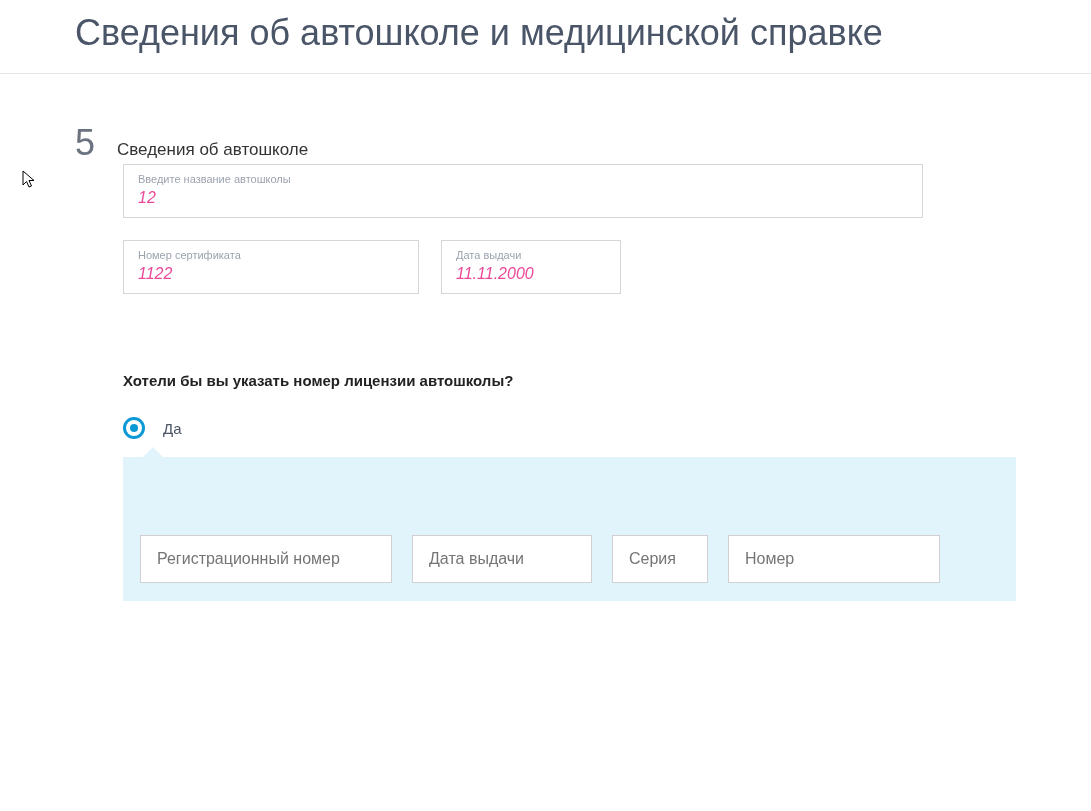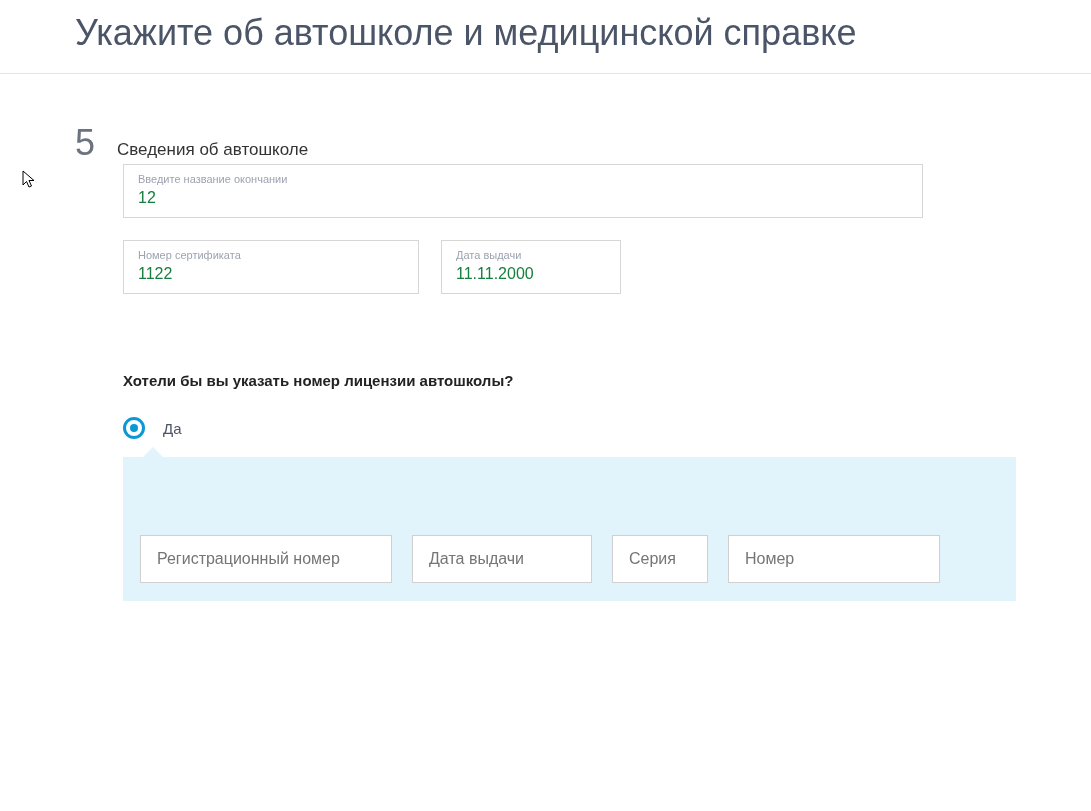--- a/index.html
+++ b/index.html
@@ -72,25 +72,26 @@
     .field-medium2 {
       width: 180px;
     }
     .field-label {
       font-size: 11px;
       color: #9ca3af;
       margin-bottom: 4px;
     }
     .field-value {
       font-size: 16px;
-      color: #15803d;
+      color: #ec4899;
       border: none;
       outline: none;
       width: 100%;
       font-family: inherit;
+      font-style: italic;
     }
     .question {
       font-size: 15px;
       font-weight: 700;
       color: #222;
       margin-top: 78px;
       margin-bottom: 28px;
     }
     .radio-row {
       display: flex;
@@ -157,33 +158,33 @@
       top: 170px;
       left: 22px;
       width: 16px;
       height: 20px;
       pointer-events: none;
     }
   </style>
 </head>
 <body>
 
-<h1 class="page-title">Укажите об автошколе и медицинской справке</h1>
+<h1 class="page-title">Сведения об автошколе и медицинской справке</h1>
 
 <div class="section-row">
   <div class="section-number">5</div>
   <div class="section-title">Сведения об автошколе</div>
 </div>
 
 <div class="content">
 
 
   <div class="field-row">
     <div class="field field-full">
-      <span class="field-label">Введите название окончании</span>
+      <span class="field-label">Введите название автошколы</span>
       <input class="field-value" type="text" value="12" style="">
     </div>
   </div>
 
   <div class="field-row">
     <div class="field field-medium">
       <span class="field-label">Номер сертификата</span>
       <input class="field-value" type="text" value="1122" style="">
     </div>
     <div class="field field-medium2">

